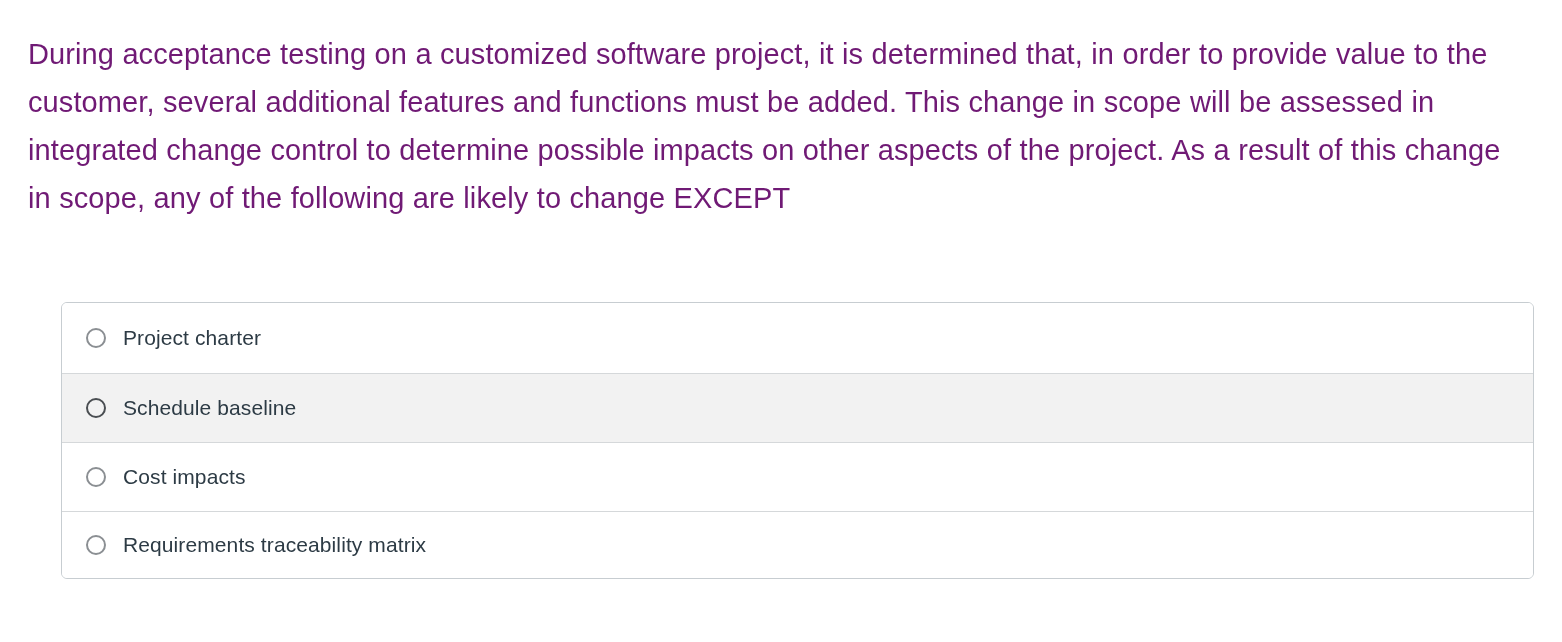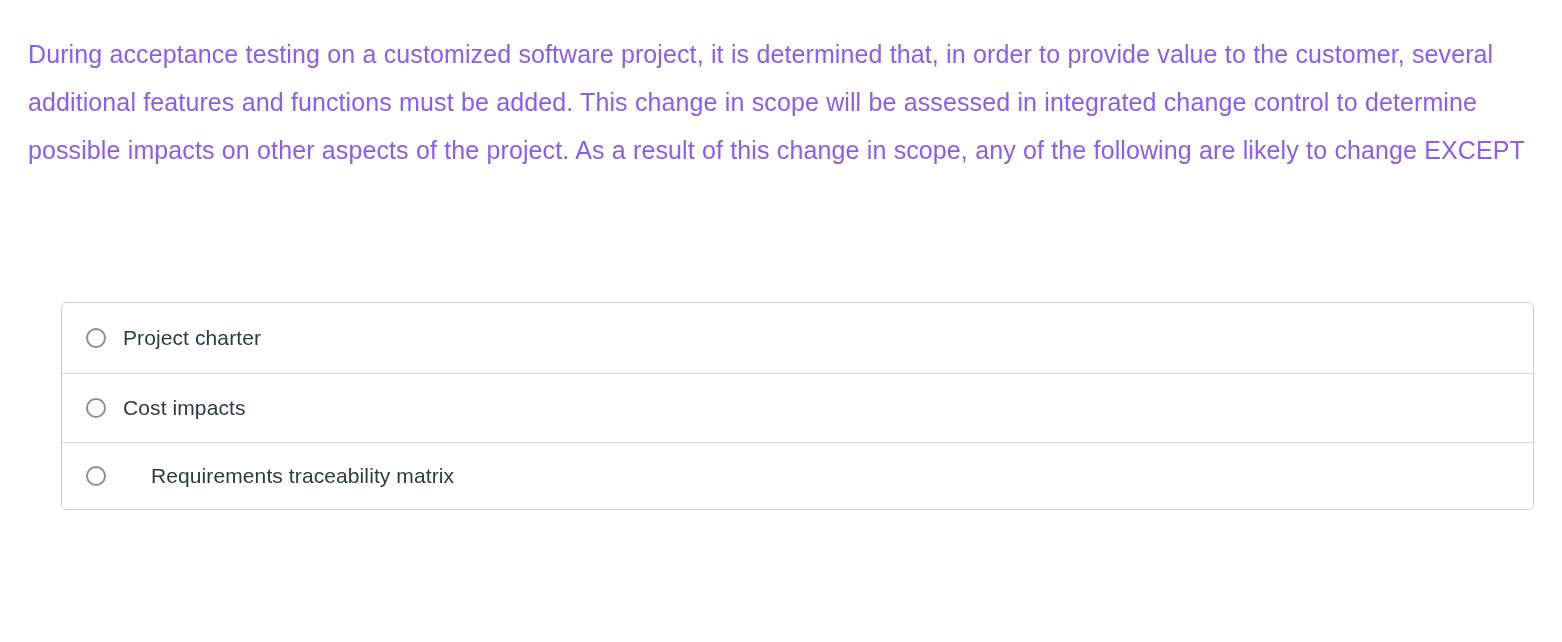--- a/index.html
+++ b/index.html
@@ -22,23 +22,23 @@
     height: 642px;
     background: #ffffff;
   }
 
   
   .question-stem {
     position: absolute;
     left: 28px;
     top: 30px;
     width: 1500px;
-    font-size: 25px;
+    font-size: 29px;
     line-height: 48px;
-    color: #8b5cf6;
+    color: #701a75;
     letter-spacing: 0.1px;
     word-spacing: 0.2px;
     text-align: left;
   }
 
   
   .answers-container {
     position: absolute;
     left: 61px;
     top: 302px;
@@ -60,21 +60,20 @@
     box-sizing: border-box;
     border-top: 1px solid #d5d8da;
     cursor: pointer;
   }
   .answer-row:first-child {
     border-top: none;
     height: 70px;
   }
   .answer-row:last-child {
     height: 67px;
-    gap: 28px;
   }
 
   .answer-row.is-hovered {
     background: #f2f2f2;
   }
 
   
   .radio-indicator {
     flex: 0 0 auto;
     width: 20px;
@@ -104,20 +103,24 @@
 
   <div class="question-stem">During acceptance testing on a customized software project, it is determined that, in order to provide value to the customer, several additional features and functions must be added. This change in scope will be assessed in integrated change control to determine possible impacts on other aspects of the project. As a result of this change in scope, any of the following are likely to change EXCEPT</div>
 
   <div class="answers-container">
 
     <div class="answer-row">
       <span class="radio-indicator"></span>
       <span class="answer-label">Project charter</span>
     </div>
 
+    <div class="answer-row is-hovered">
+      <span class="radio-indicator"></span>
+      <span class="answer-label">Schedule baseline</span>
+    </div>
 
     <div class="answer-row">
       <span class="radio-indicator"></span>
       <span class="answer-label">Cost impacts</span>
     </div>
 
     <div class="answer-row">
       <span class="radio-indicator"></span>
       <span class="answer-label">Requirements traceability matrix</span>
     </div>

